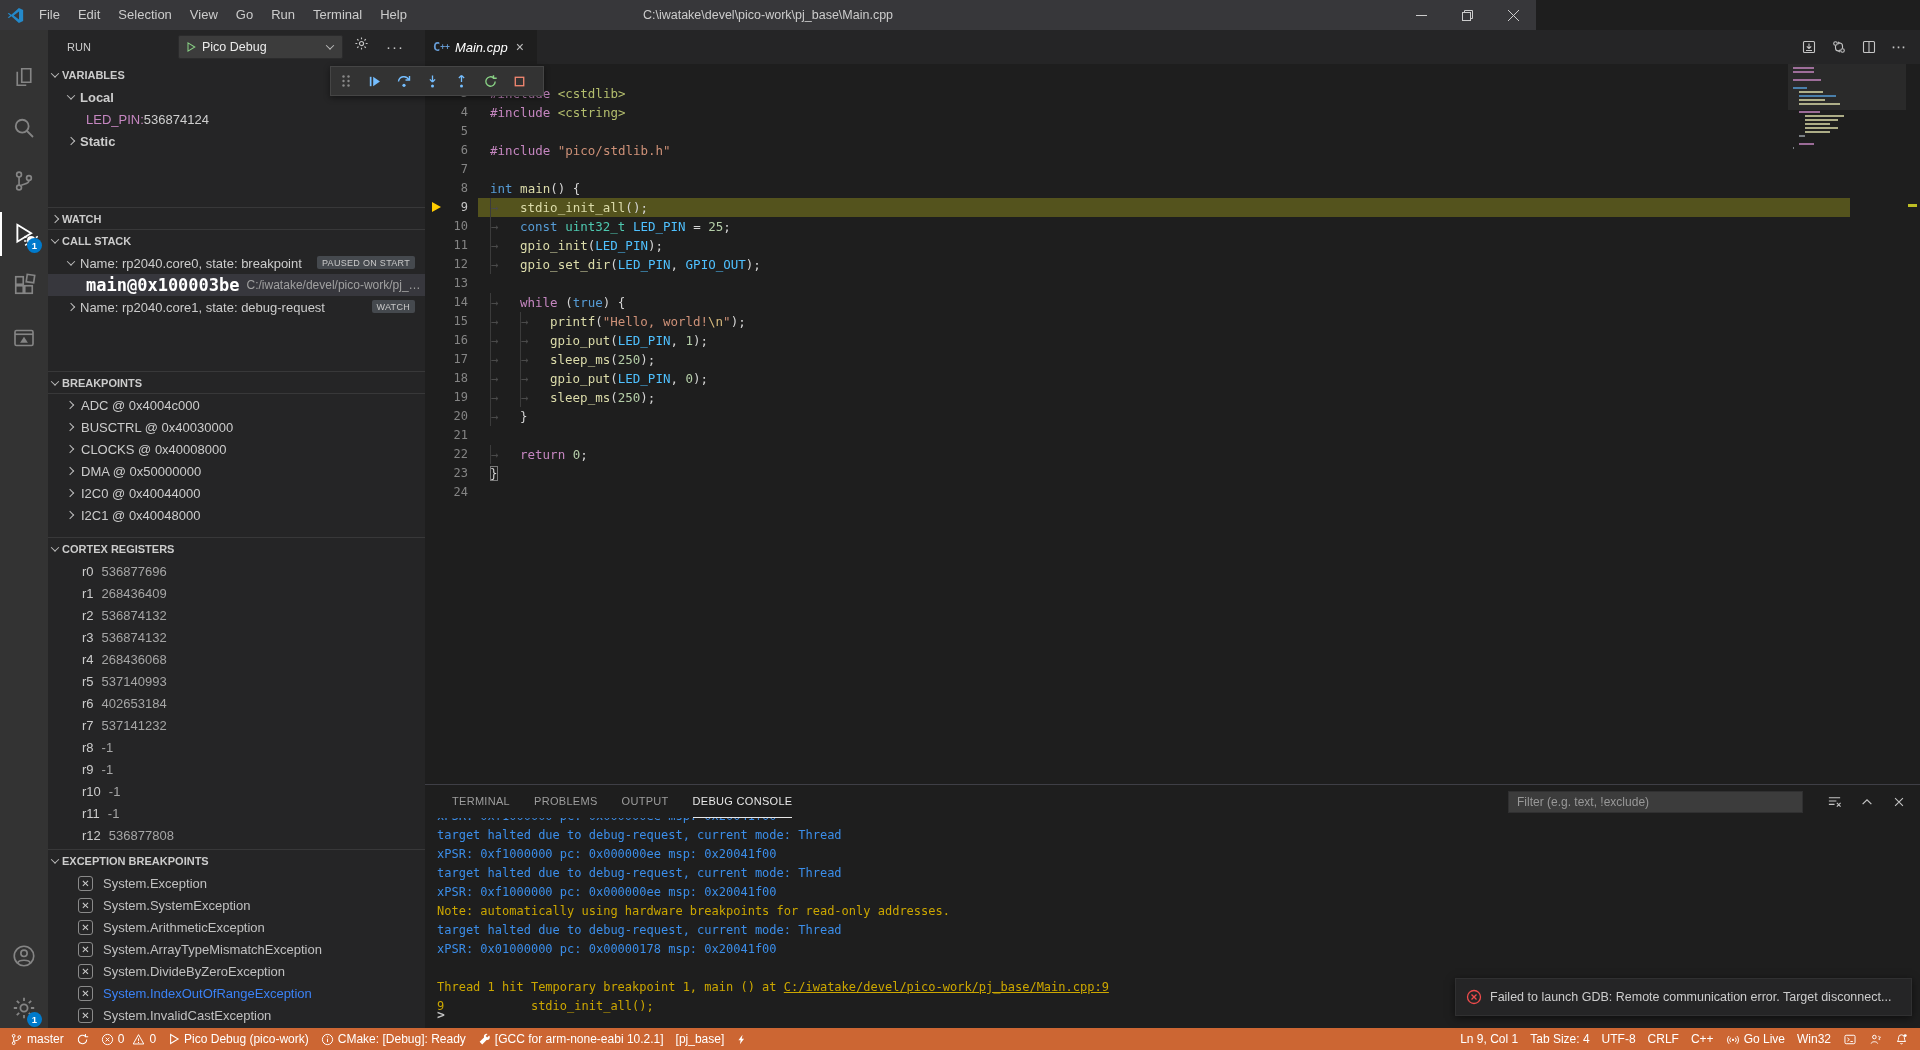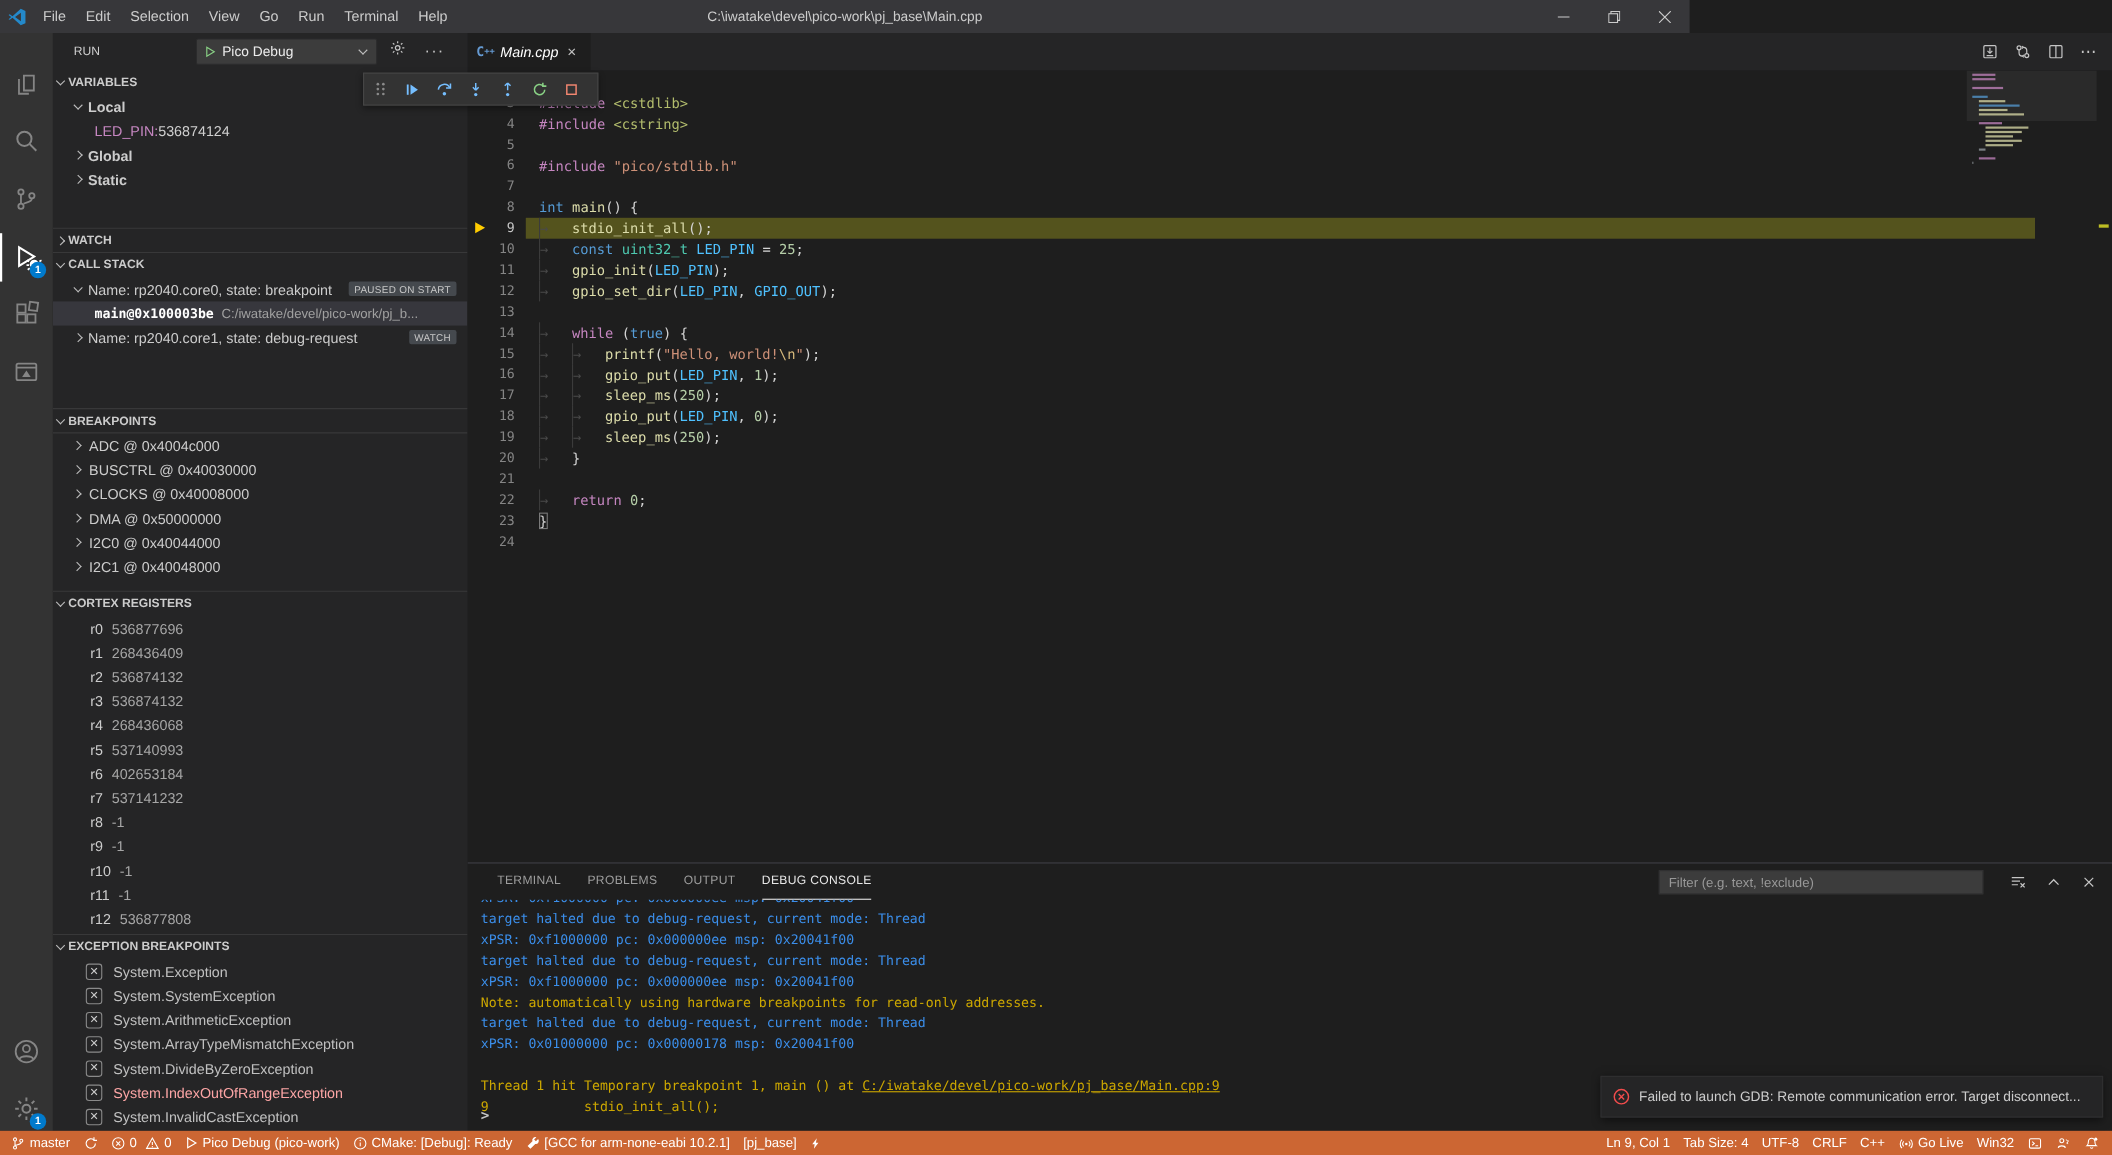--- a/index.html
+++ b/index.html
@@ -43,21 +43,21 @@
   .chv { display:inline-block; width:6px; height:6px; border-right:1.3px solid #bcbcbc; border-bottom:1.3px solid #bcbcbc; flex:none; }
   .chv.down { transform:rotate(45deg) translate(-1px,-1px); }
   .chv.right { transform:rotate(-45deg); }
   .bold { font-weight:bold; }
   .vname { color:#c586c0; }
   .vval { color:#cfcfcf; }
   .rname { color:#cccccc; }
   .rval { color:#a6a6a6; margin-left:8px; }
   .stack-badge { position:absolute; right:10px; top:4px; background:#45494e; color:#c8c8c8; font-size:9px;
     padding:1.5px 5px; border-radius:2px; letter-spacing:.3px; }
-  .frame-fn { font-family:"DejaVu Sans Mono", monospace; font-size:12px; color:#ffffff; font-weight:bold; }
+  .frame-fn { font-family:"DejaVu Sans Mono", monospace; font-size:17px; color:#ffffff; font-weight:bold; }
   .frame-path { color:#a0a0a0; font-size:12px; margin-left:7px; overflow:hidden; text-overflow:ellipsis; max-width:230px; }
   .cbx { display:inline-flex; width:15px; height:15px; border:1px solid #8a8a8a; border-radius:3px;
     align-items:center; justify-content:center; font-size:10px; color:#cccccc; flex:none; }
 
   
   #editorgroup { position:absolute; left:425px; top:30px; width:1495px; height:998px; }
   #tabbar { position:absolute; left:0; top:0; width:1495px; height:34px; background:#252526; z-index:20; }
   #tab-main { position:absolute; left:0; top:0; width:112px; height:34px; background:#1e1e1e; display:flex; align-items:center; padding:0 8px; }
   #tab-main .tab-label { font-style:italic; font-size:13px; color:#ffffff; margin:0 8px 0 5px; }
   .cppico { color:#659ad2; font-weight:bold; font-size:12px; font-family:"DejaVu Sans Mono",monospace; }
@@ -246,24 +246,20 @@
       <div class="row" style="padding-left:20px">
         <span class="chv down"></span>
         <span class="bold" style="margin-left:6px">Local</span>
       </div>
       <div class="row" style="padding-left:38px">
         <span class="vname">LED_PIN:</span>
         <span class="vval"> 536874124</span>
       </div>
       <div class="row" style="padding-left:20px">
         <span class="chv right"></span>
-        <span class="bold" style="margin-left:6px">Global</span>
-      </div>
-      <div class="row" style="padding-left:20px">
-        <span class="chv right"></span>
         <span class="bold" style="margin-left:6px">Static</span>
       </div>
     </div>
   <div class="section sec-border" id="sec-watch" style="top:177px;height:22px;">
       <div class="sec-header">
         <span class="chv right"></span>
         <span class="lbl">WATCH</span>
       </div>
     </div>
   <div class="section sec-border" id="sec-callstack" style="top:199px;height:142px;">
@@ -396,21 +392,21 @@
       <div class="row" style="padding-left:30px">
         <span class="cbx">✕</span>
         <span style="margin-left:10px;color:#c0c0c0">System.ArrayTypeMismatchException</span>
       </div>
       <div class="row" style="padding-left:30px">
         <span class="cbx">✕</span>
         <span style="margin-left:10px;color:#c0c0c0">System.DivideByZeroException</span>
       </div>
       <div class="row" style="padding-left:30px">
         <span class="cbx">✕</span>
-        <span style="margin-left:10px;color:#fca5a5">System.IndexOutOfRangeException</span>
+        <span style="margin-left:10px;color:#3b82f6">System.IndexOutOfRangeException</span>
       </div>
       <div class="row" style="padding-left:30px">
         <span class="cbx">✕</span>
         <span style="margin-left:10px;color:#c0c0c0">System.InvalidCastException</span>
       </div>
     </div>
 </div>
 
 <div id="editorgroup">
   <div id="tabbar">

